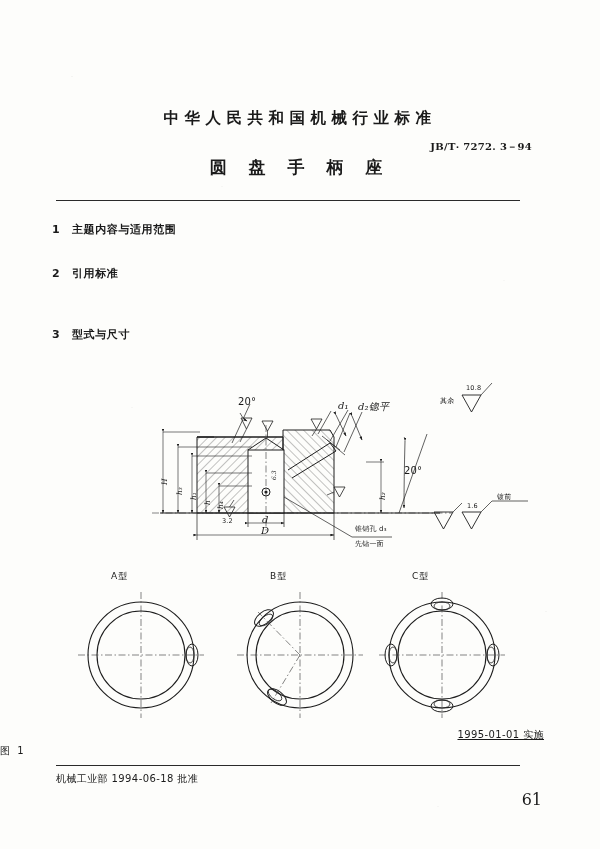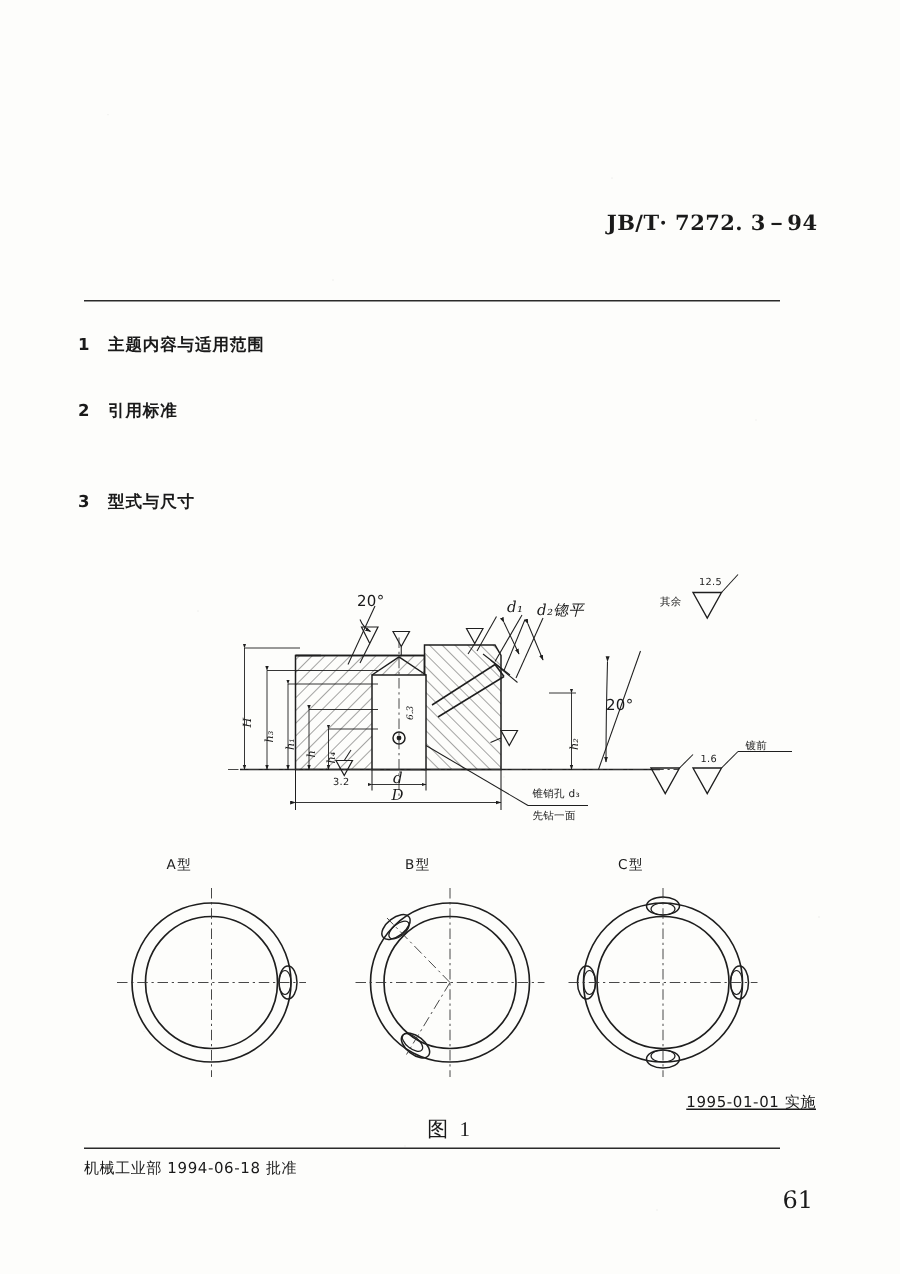--- a/index.html
+++ b/index.html
@@ -30,22 +30,22 @@
     background-size:100% 100%;
   }
 
   
   .hdr-main{
     position:absolute;left:0;right:0;top:108px;text-align:center;
     font-size:15.5px;font-weight:bold;letter-spacing:5.5px;
     font-family:"DejaVu Sans","Liberation Sans",sans-serif;
   }
   .std-no{
-    position:absolute;right:55px;top:140px;
-    font-size:14px;font-weight:bold;
+    position:absolute;right:68px;top:140px;
+    font-size:10px;font-weight:bold;
     font-family:"DejaVu Serif","Liberation Serif",serif;
     letter-spacing:.3px;white-space:nowrap;
   }
   .title{
     position:absolute;left:0;right:0;top:156px;text-align:center;
     font-size:17px;font-weight:bold;letter-spacing:8px;
   }
   .rule{
     position:absolute;left:56px;width:464px;height:1.3px;background:#2a2a2a;
   }
@@ -65,43 +65,45 @@
   .lbl{position:absolute;font-size:10px;white-space:nowrap;letter-spacing:.2px;}
   .lbl.it{font-family:"DejaVu Serif","Liberation Serif",serif;font-style:italic;}
   .lbl.sm{font-size:6.5px;}
   .lbl.cn{font-family:"DejaVu Sans","Liberation Sans",sans-serif;font-size:7px;}
   .vtxt{position:absolute;font-size:7.5px;font-style:italic;
     font-family:"DejaVu Serif","Liberation Serif",serif;
     transform:rotate(-90deg);transform-origin:left top;white-space:nowrap;}
 
   
   .vcap{position:absolute;font-size:9px;letter-spacing:1px;}
-  .figcap{position:absolute;left:0;right:0;top:744px;text-align:center;
-    font-size:14px;letter-spacing:2px;font-family:Liberation Serif, serif;}
+  .figcap{position:absolute;left:0;right:0;top:744px;text-align:left;
+    font-size:10px;letter-spacing:2px;}
 
   
   .ft-l{position:absolute;left:56px;top:772px;font-size:10px;letter-spacing:.4px;}
   .ft-r{position:absolute;right:56px;top:728px;font-size:10px;letter-spacing:.4px;white-space:nowrap;text-decoration:underline;}
   .pg{position:absolute;right:58px;top:790px;font-size:16px;
     font-family:"DejaVu Serif","Liberation Serif",serif;}
 
   svg{display:block;}
   .ln{stroke:#1e1e1e;fill:none;}
   .thin{stroke-width:.7;}
   .med{stroke-width:1;}
   .hatch{stroke:#242424;stroke-width:.55;}
   .cl{stroke:#333;stroke-width:.6;stroke-dasharray:7 2.5 1.5 2.5;}
   .dim{stroke:#1e1e1e;stroke-width:.6;}
 </style>
 </head>
 <body>
 
 <div class="page">
 
+  <div class="hdr-main">中华人民共和国机械行业标准</div>
   <div class="std-no">JB/T· 7272. 3－94</div>
+  <div class="title">圆 盘 手 柄 座</div>
   <div class="rule top"></div>
 
   <div class="sec" style="top:222px">
     <span class="num">1</span><span>主题内容与适用范围</span>
   </div>
 
   <div class="sec" style="top:266px">
     <span class="num">2</span><span>引用标准</span>
   </div>
 
@@ -268,21 +270,21 @@
   <div class="vtxt sm" style="left:270px;top:480px;font-size:6px">6.3</div>
   <div class="lbl sm" style="left:222px;top:517px">3.2</div>
 
   <div class="lbl it" style="left:262px;top:514px">d</div>
   <div class="lbl it" style="left:261px;top:525px">D</div>
 
   <div class="lbl cn" style="left:355px;top:524px">锥销孔 d₃</div>
   <div class="lbl cn" style="left:355px;top:539px">先钻一面</div>
 
   <div class="lbl cn" style="left:440px;top:396px">其余</div>
-  <div class="lbl sm" style="left:466px;top:384px">12.5</div>
+  <div class="lbl sm" style="left:466px;top:384px">10.8</div>
   <div class="lbl cn" style="left:497px;top:492px">镀前</div>
   <div class="lbl sm" style="left:467px;top:502px">1.6</div>
 
   <div class="vcap" style="left:111px;top:570px;width:60px">A型</div>
   <div class="vcap" style="left:270px;top:570px;width:60px">B型</div>
   <div class="vcap" style="left:412px;top:570px;width:60px">C型</div>
 
   <div class="figcap">图 1</div>
 
   <div class="rule bot"></div>

